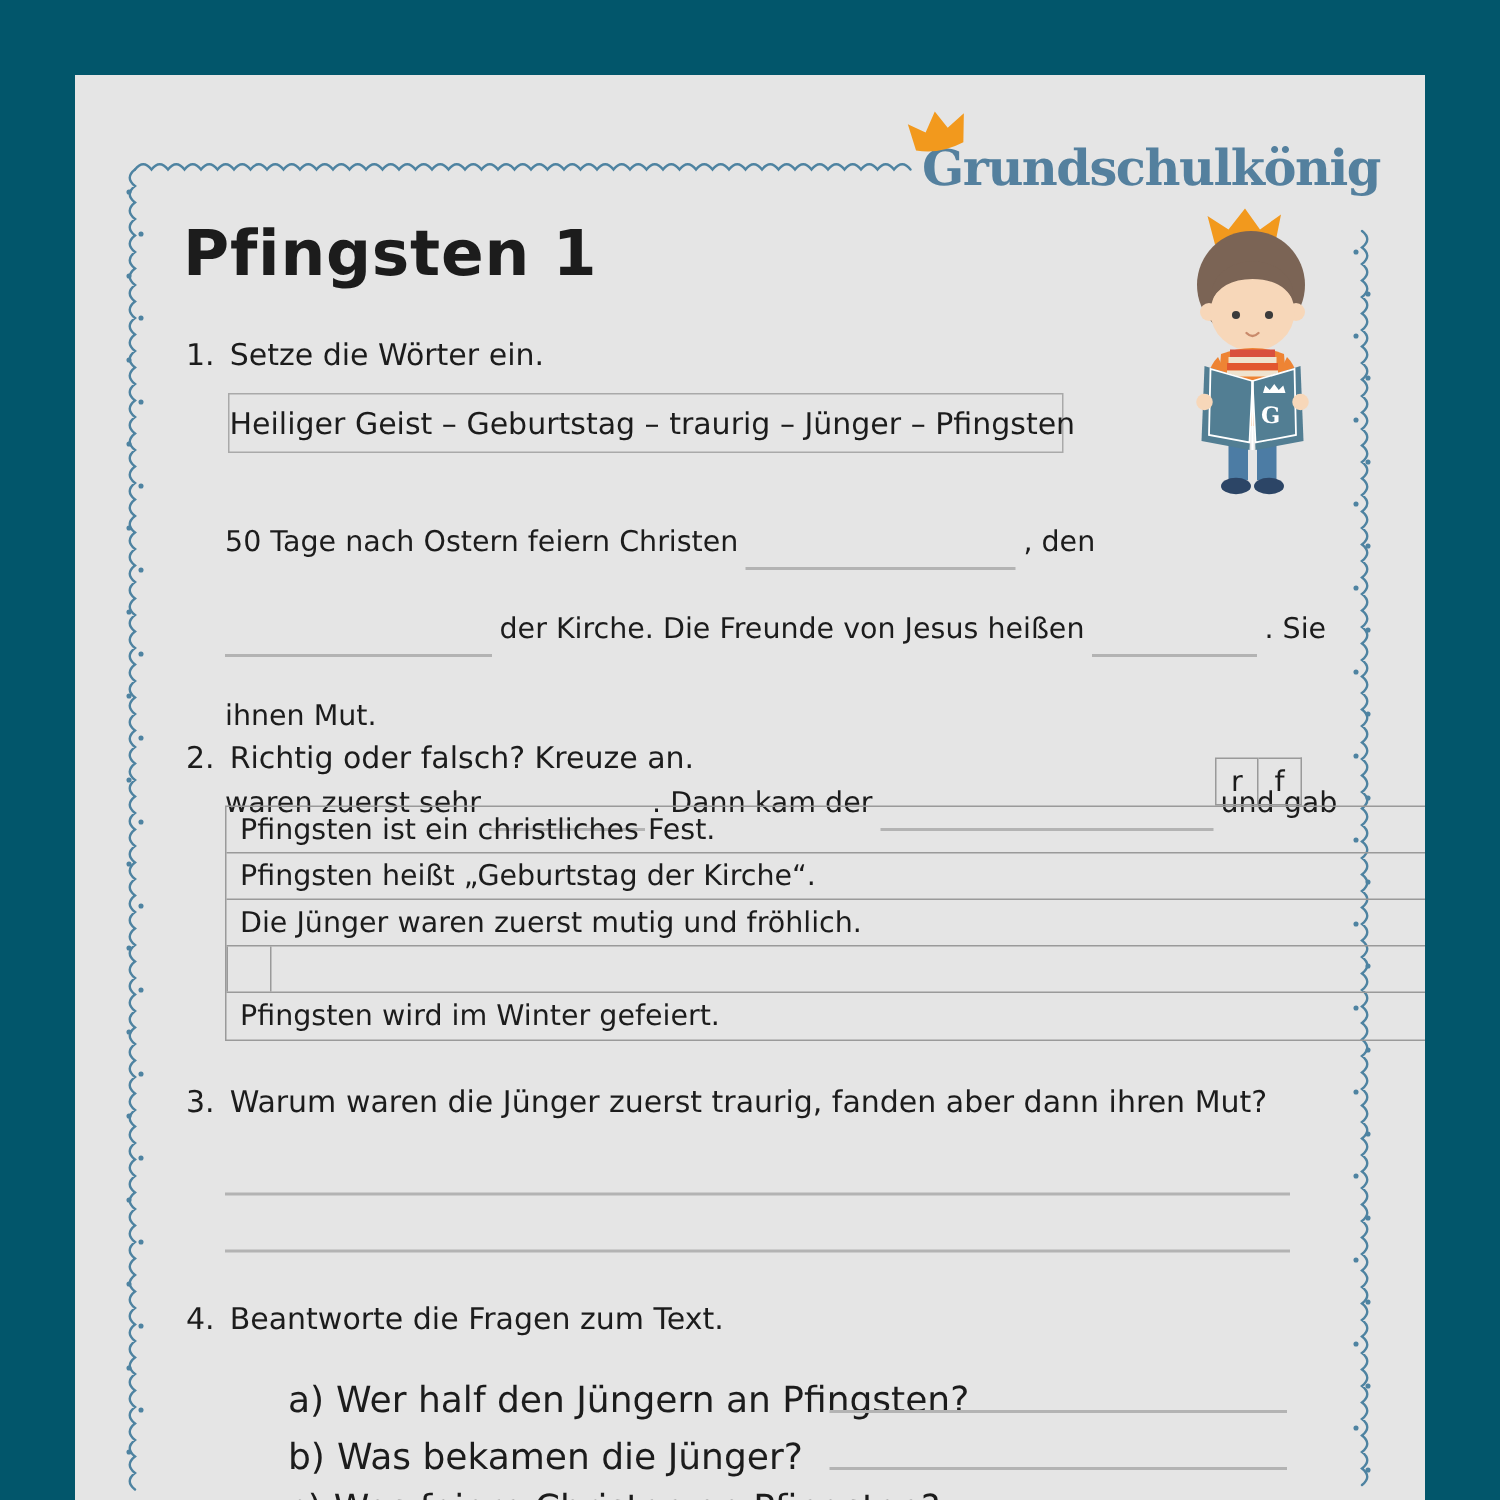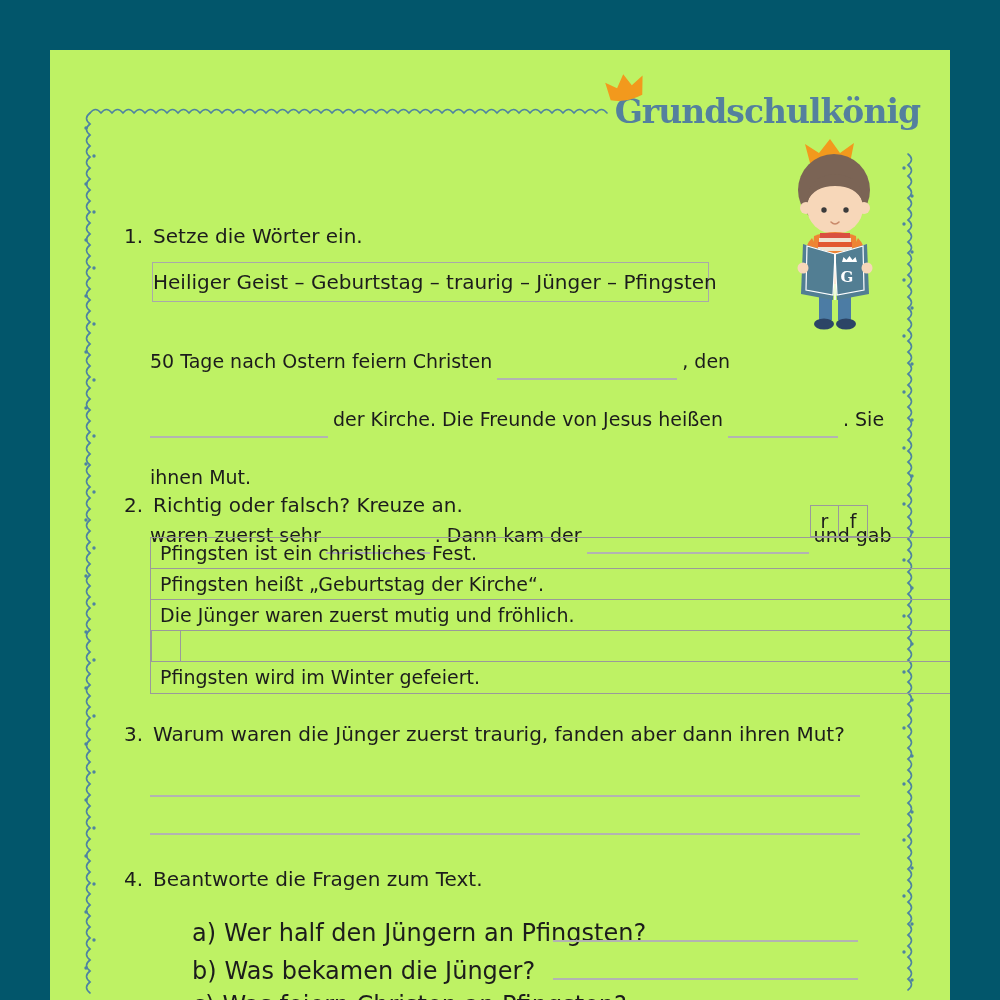--- a/index.html
+++ b/index.html
@@ -3,21 +3,21 @@
 <meta charset="utf-8">
 <style>
   html,body{margin:0;padding:0;}
   body{
     width:1000px;height:1000px;overflow:hidden;position:relative;
     background:#02566B;
     font-family:"DejaVu Sans",sans-serif;
   }
   .page{
     position:absolute;left:50px;top:50px;width:900px;height:950px;
-    background:#bef264;overflow:hidden;color:#1c1c1c;
+    background:#e5e5e5;overflow:hidden;color:#1c1c1c;
   }
   #wave-svg{position:absolute;left:0;top:0;pointer-events:none;}
 
   .logo{
     position:absolute;top:42px;right:30px;
     font-family:"DejaVu Serif",serif;font-weight:bold;font-size:33px;
     color:#54809E;letter-spacing:-1px;white-space:nowrap;
   }
   .logo .crown-wrap{position:absolute;left:-12px;top:-22px;}
 
@@ -198,20 +198,21 @@
       <path d="M61,116 L89,108 L90,152 L63,157 Z" fill="none" stroke="#FFFFFF" stroke-width="1.2"></path>
       <line x1="61" y1="116" x2="61" y2="162" stroke="#FFFFFF" stroke-width="1.5"></line>
       <text x="73" y="144" font-size="15" font-family="DejaVu Serif,serif" font-weight="bold" fill="#FFFFFF" text-anchor="middle">G</text>
       <path d="M68,124 l1.5,-5 3,3 3,-4 3,4 3,-3 1.5,5 z" fill="#FFFFFF"></path>
 
       <circle cx="29" cy="130" r="5.5" fill="#F7D7B9"></circle>
       <circle cx="93" cy="130" r="5.5" fill="#F7D7B9"></circle>
     </svg>
   </div>
 
+  <div class="title">Pfingsten 1</div>
 
   <div class="task-head" id="t1-head">
     <span class="num">1.</span><span>Setze die Wörter ein.</span>
   </div>
 
   <div class="word-box">
     <span>Heiliger Geist – Geburtstag – traurig – Jünger – Pfingsten</span>
   </div>
 
   <div class="cloze">

